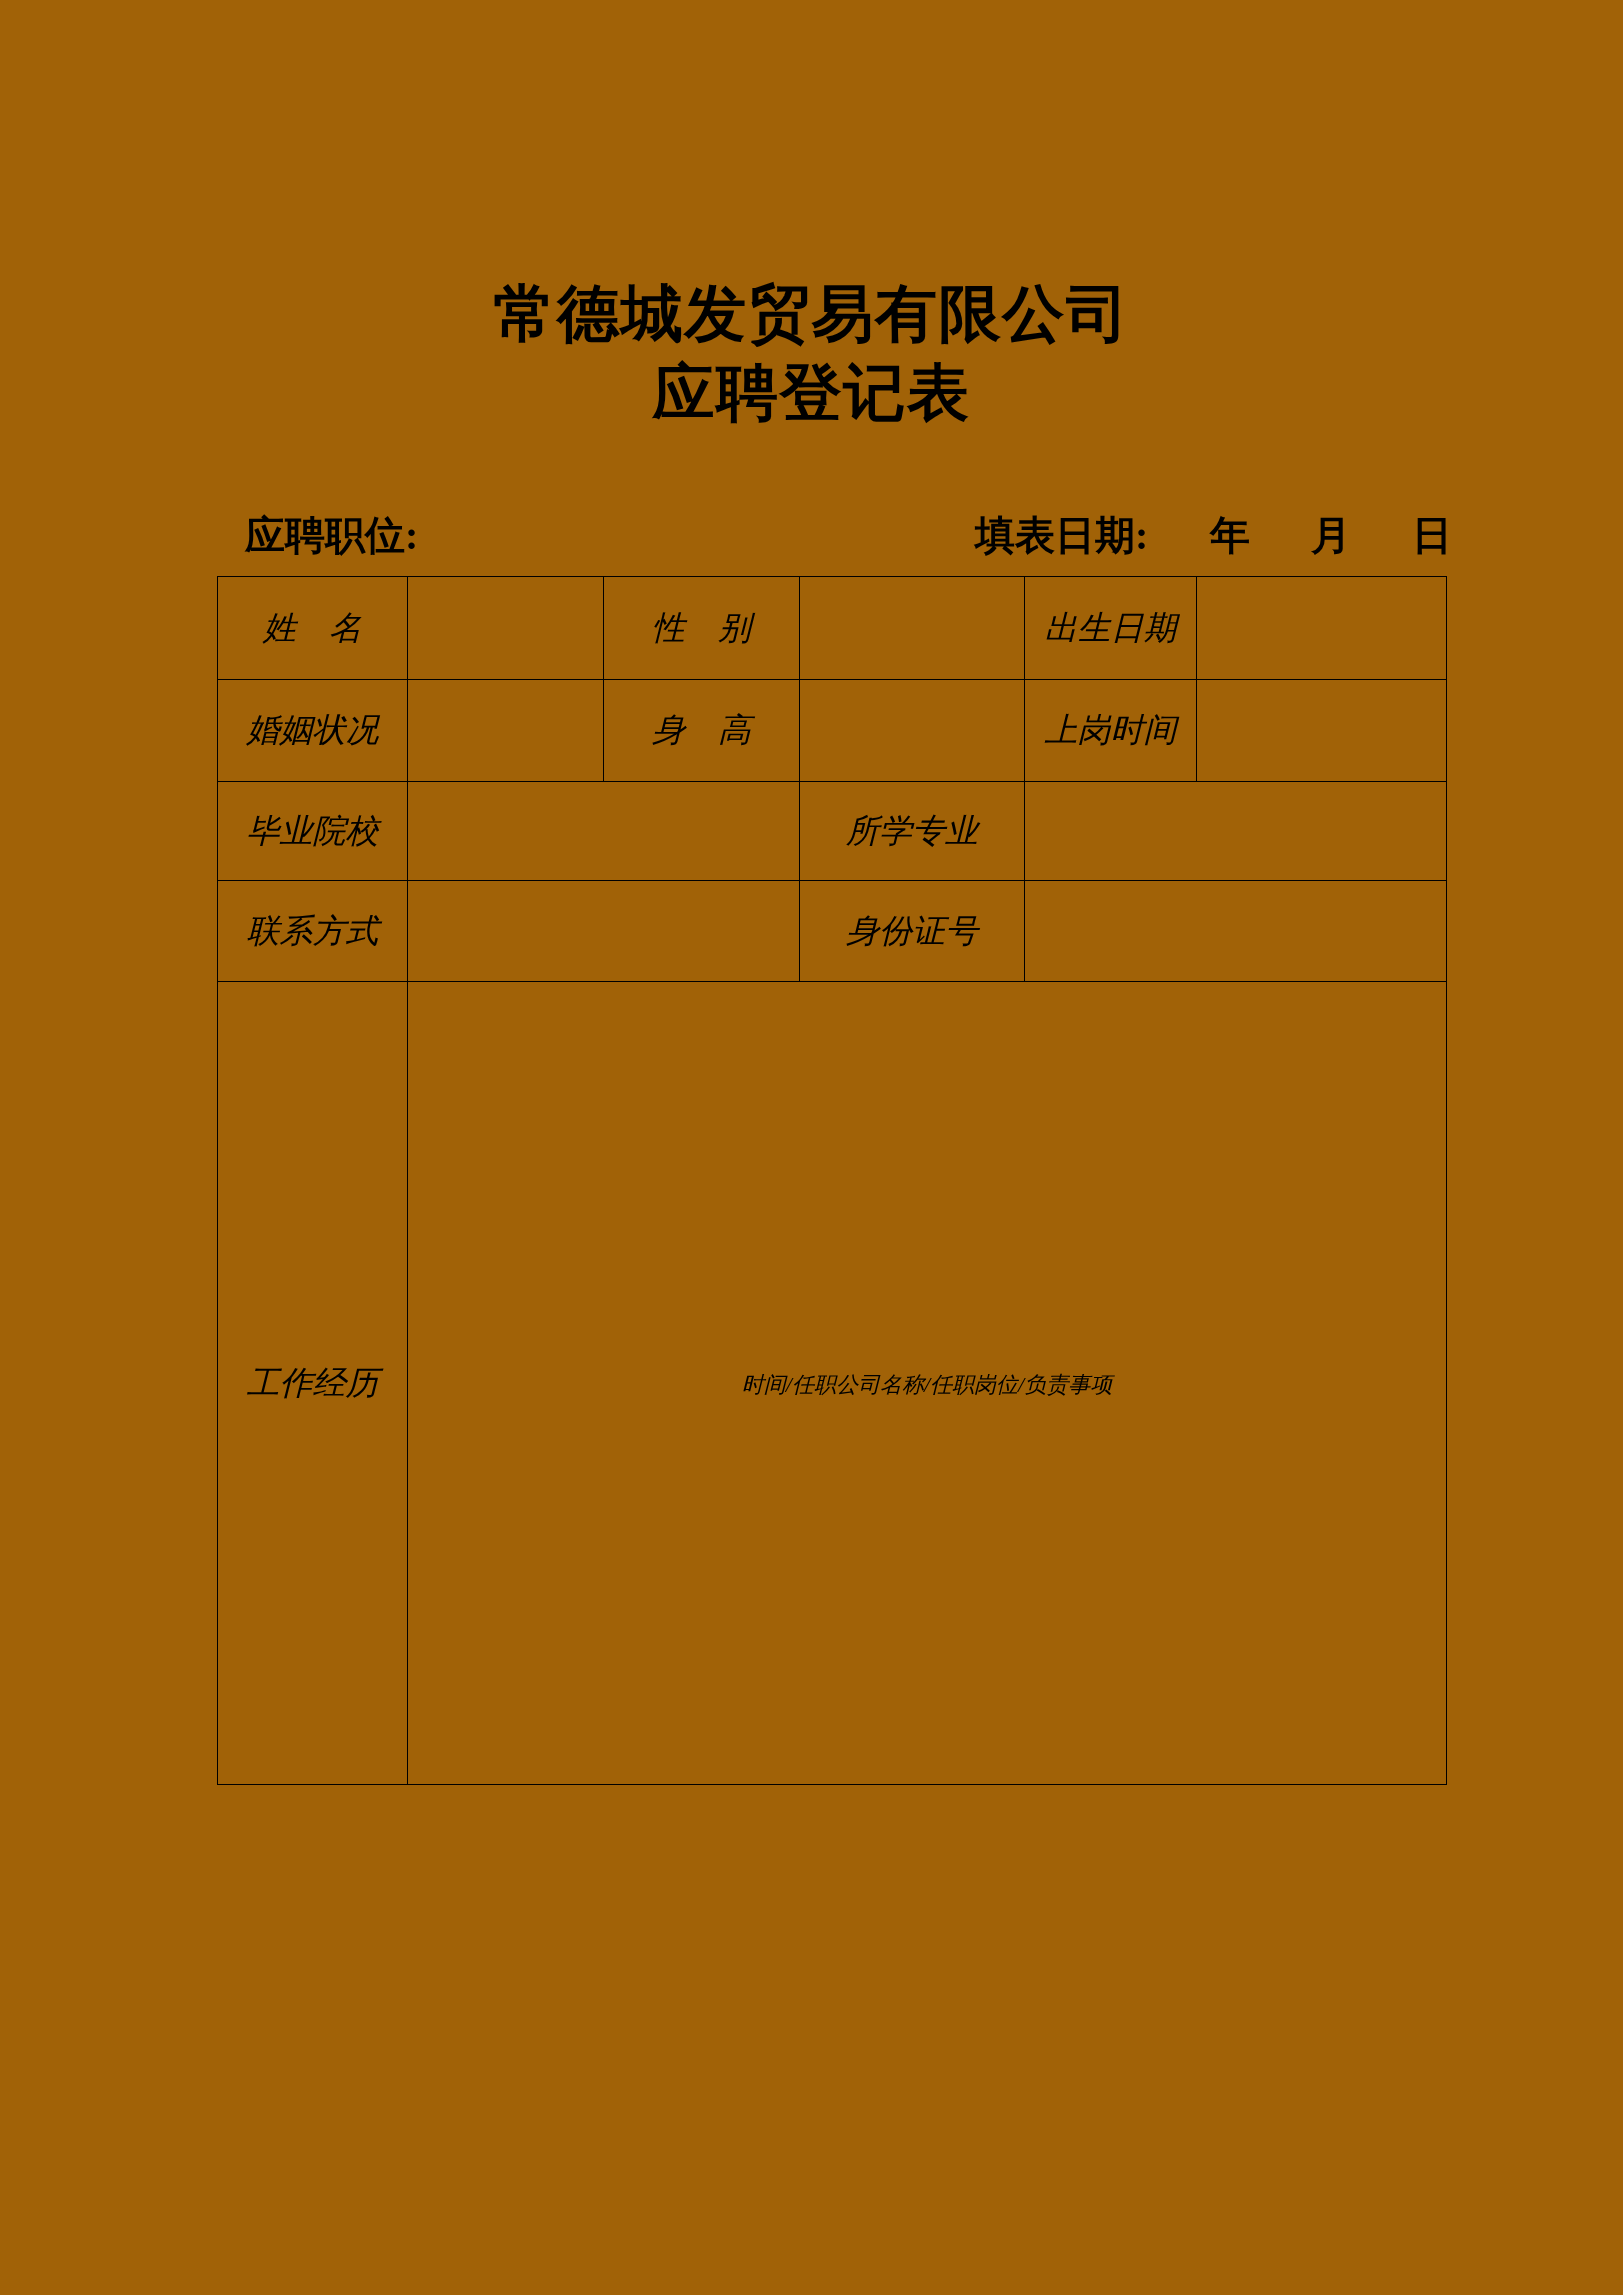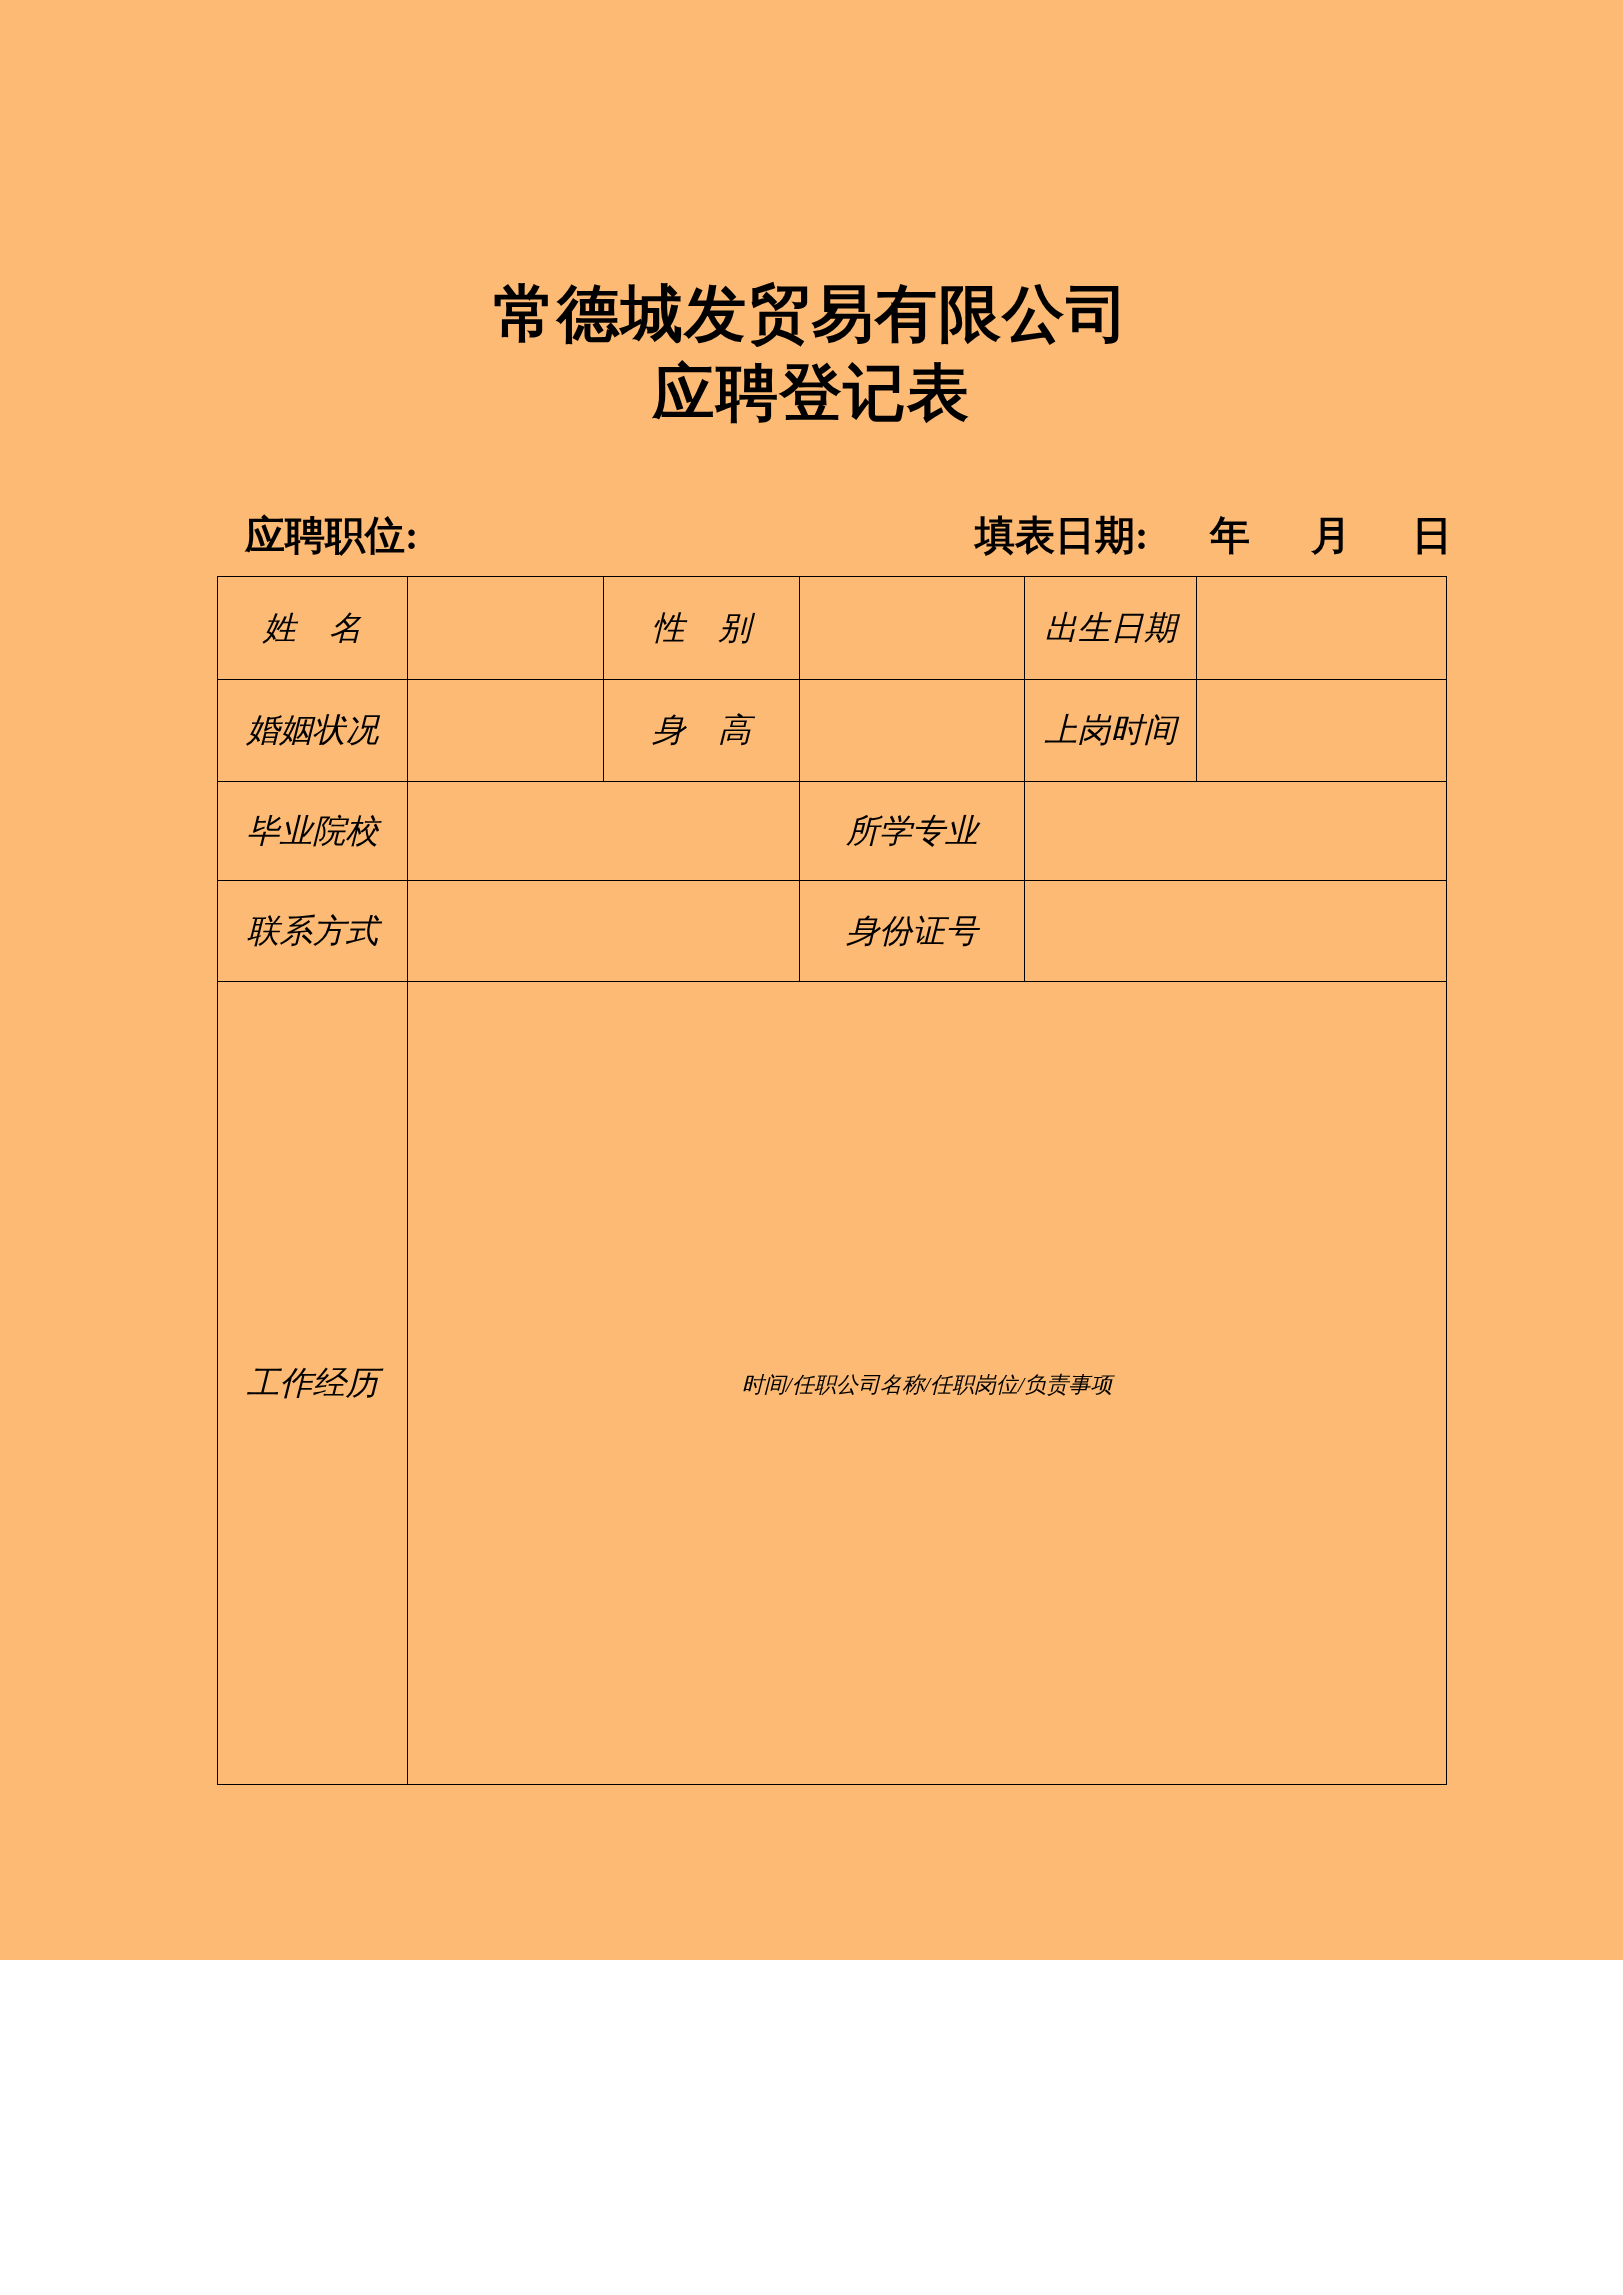--- a/index.html
+++ b/index.html
@@ -1,20 +1,20 @@
 <!DOCTYPE html>
 <html style="font-size:13px"><head>
 <meta charset="utf-8">
 <style>
   html, body { margin: 0; padding: 0; background: #ffffff; }
   .page {
     position: relative;
     width: 1623px;
-    height: 1960px;
-    background: #fdba74;
+    height: 2295px;
+    background: #a16207;
     color: #000000;
     font-family: "Liberation Serif", "DejaVu Serif", serif;
     overflow: hidden;
   }
   .title-line {
     position: absolute;
     left: 0;
     width: 100%;
     text-align: center;
     font-weight: 700;

